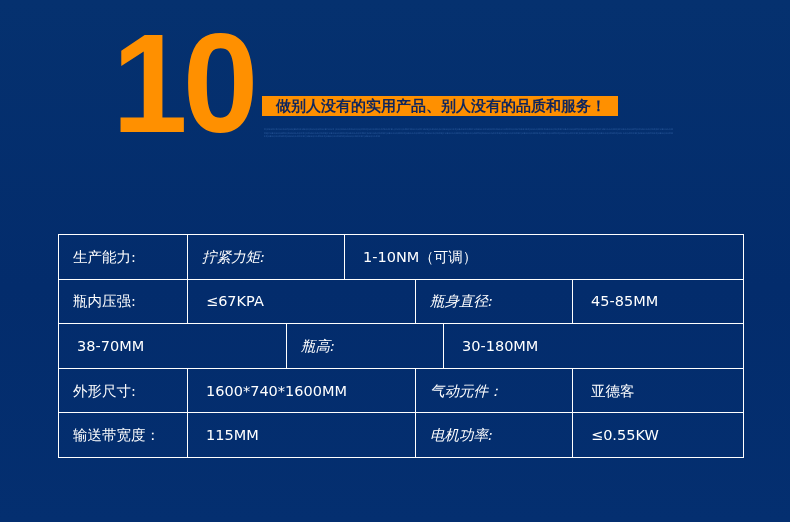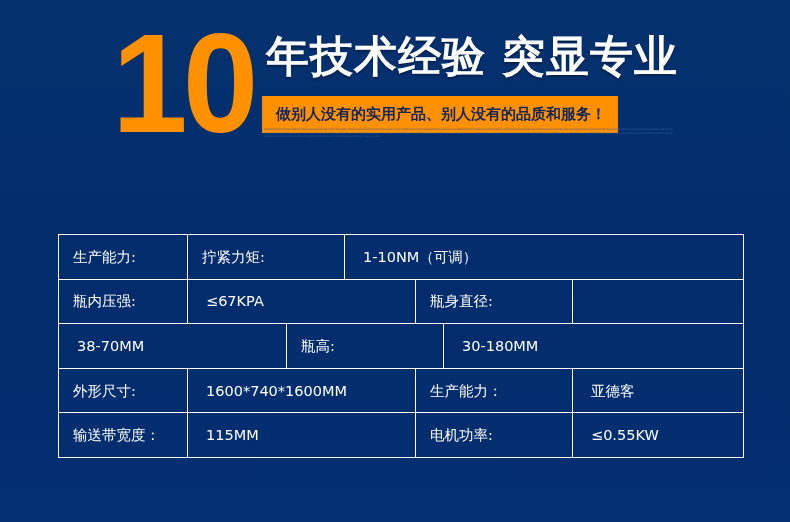--- a/index.html
+++ b/index.html
@@ -58,21 +58,21 @@
     font-size: 43px;
     line-height: 56px;
     letter-spacing: 1px;
     white-space: nowrap;
     text-shadow: 0 2px 2px rgba(0,0,0,0.30);
   }
   #subtitle-bar {
     position: absolute;
     left: 262px;
     top: 96px;
-    height: 37px;
+    height: 20px;
     padding: 0 12px 0 14px;
     background: #ff9000;
     display: flex;
     align-items: center;
   }
   #subtitle-text {
     color: #10265c;
     font-family: "DejaVu Sans", "Liberation Sans", sans-serif;
     font-weight: bold;
     font-size: 15px;
@@ -136,37 +136,37 @@
     width: 129px;
     padding-left: 14px;
   }
   .cell.value-left {
     width: 228px;
     padding-left: 18px;
   }
   .cell.label-right {
     width: 157px;
     padding-left: 14px;
+    font-style: italic;
   }
   .cell.value-right {
     width: 170px;
     padding-left: 18px;
     border-right: none;
   }
 </style>
 </head>
 <body>
 
 <div id="page">
 
   <div id="header">
 
     <div id="big-number">10</div>
 
-    <div id="headline">年技术经验 突显专业</div>
 
     <div id="subtitle-bar">
       <span id="subtitle-text">做别人没有的实用产品、别人没有的品质和服务！</span>
     </div>
 
     <div id="micro-text">DJXBGDXRCHXAGDJHBJEBFAKHBQKJAHHQGDHXBFHGIF JXGQKBGQDAHKQGJCNRFJHKIGWKCAZBGAFBLJCHKXJGDKFWHXQLDFHHBJJGKHBAJHQBGLJHXKFJHBAGWQDKFHABGLXWHQKDFABGLXHFKDQOAHWBKXBFJHGAQWDKFHBXGQWJDKFHBAXGQWDJKFHBAXGQWJDKFHBXAGQWDJKFHBXAGQWDJKFHBXGAQWDJKFHBXGAQWDKJFHBXGAQWDKJFHBXGAQWD JKFHBXGAQWDKJFHBXGAQWDKFJHBXGAQWDKFJHBXGAQWDKFJHBGXAQWDKFJHBGXAQWDKFJHBGXAQWDKJFHBGXAQWDKJFHBGXQAWDKJFHBGXQAWDKJFHBGXQAWDKFJHBGXQAWDKFJHBGXQAWDKFJHBGXQADWKFJHBGXQADWKFJHBGXQADWKFJHB GXQADWKFJHBGXQADWKFJHBGQXADWKFJHBGQXADWKFJHBGQXADWKFJHBGQXADWKFJHBGQXADWKFJHBGQXADWKFJHBGQXADW</div>
 
   </div>
 
   <div id="spec-table">
@@ -174,32 +174,33 @@
     <div class="spec-row">
       <div class="cell label-left">生产能力:</div>
       <div class="cell label-right">拧紧力矩:</div>
       <div class="cell value-right">1-10NM（可调）</div>
     </div>
 
     <div class="spec-row">
       <div class="cell label-left">瓶内压强:</div>
       <div class="cell value-left">≤67KPA</div>
       <div class="cell label-right">瓶身直径:</div>
+      <div class="cell value-right">45-85MM</div>
     </div>
 
     <div class="spec-row">
       <div class="cell value-left">38-70MM</div>
       <div class="cell label-right">瓶高:</div>
       <div class="cell value-right">30-180MM</div>
     </div>
 
     <div class="spec-row">
       <div class="cell label-left">外形尺寸:</div>
       <div class="cell value-left">1600*740*1600MM</div>
-      <div class="cell label-right">生产能力：</div>
+      <div class="cell label-right">气动元件：</div>
       <div class="cell value-right">亚德客</div>
     </div>
 
 
     <div class="spec-row">
       <div class="cell label-left">输送带宽度：</div>
       <div class="cell value-left">115MM</div>
       <div class="cell label-right">电机功率:</div>
       <div class="cell value-right">≤0.55KW</div>
     </div>

